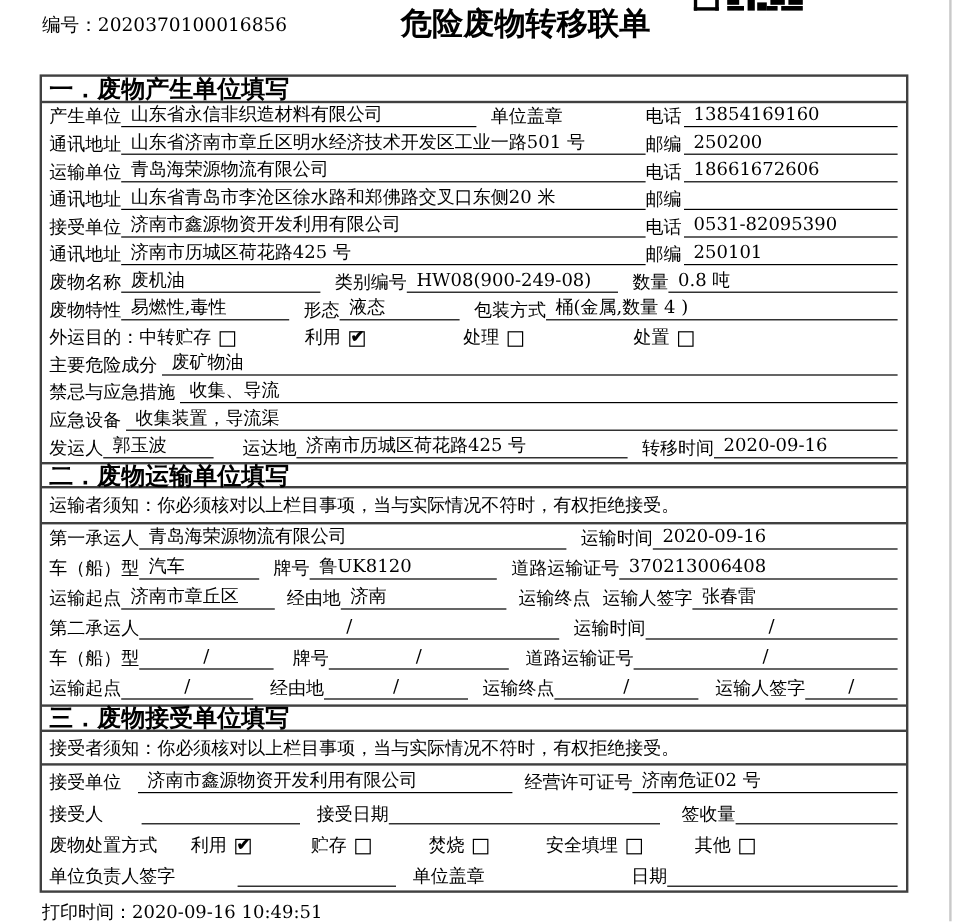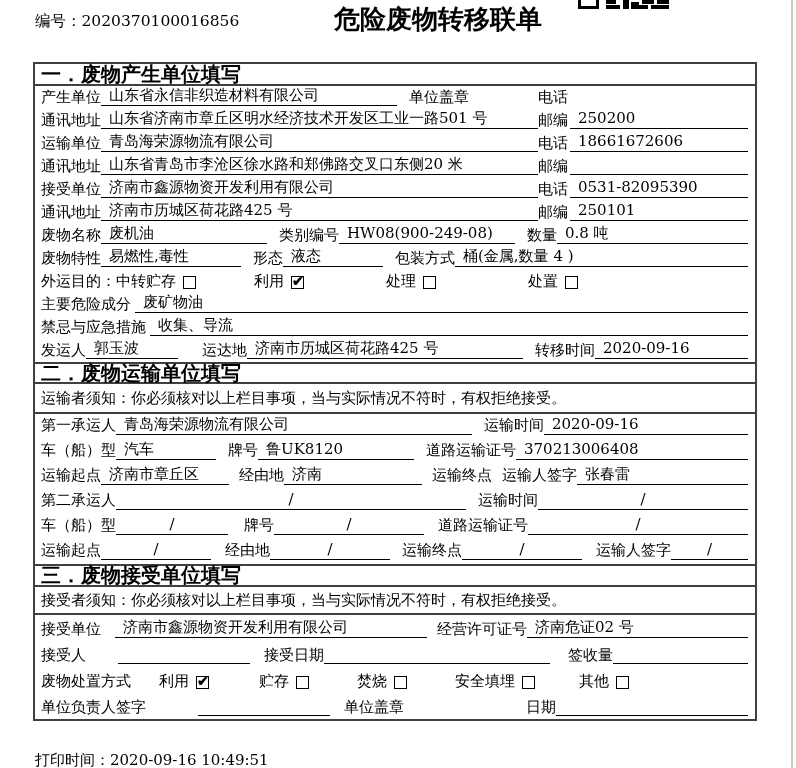--- a/index.html
+++ b/index.html
@@ -63,20 +63,21 @@
 <div class="tbl">
 
   <div class="sech h1">一．废物产生单位填写</div>
 
   <div class="row r1">
     <span class="l">产生单位</span>
     <span class="u" style="width:296px">山东省永信非织造材料有限公司</span>
     <span class="l" style="margin-left:12px">单位盖章</span>
     <span class="rg">
       <span class="l">电话</span>
+      <span class="u fill">13854169160</span>
     </span>
   </div>
 
   <div class="row r1">
     <span class="l">通讯地址</span>
     <span class="u" style="width:437px">山东省济南市章丘区明水经济技术开发区工业一路501 号</span>
     <span class="rg">
       <span class="l">邮编</span>
       <span class="u fill">250200</span>
     </span>
@@ -159,20 +160,24 @@
   <div class="row r1">
     <span class="l">主要危险成分</span>
     <span class="u fill" style="margin-left:4px">废矿物油</span>
   </div>
 
   <div class="row r1">
     <span class="l">禁忌与应急措施</span>
     <span class="u fill" style="margin-left:4px">收集、导流</span>
   </div>
 
+  <div class="row r1">
+    <span class="l">应急设备</span>
+    <span class="u fill" style="margin-left:4px">收集装置，导流渠</span>
+  </div>
 
   <div class="row r1">
     <span class="l">发运人</span>
     <span class="u" style="width:92px">郭玉波</span>
     <span class="l" style="margin-left:24px">运达地</span>
     <span class="u" style="width:276px">济南市历城区荷花路425 号</span>
     <span class="l" style="margin-left:12px">转移时间</span>
     <span class="u fill">2020-09-16</span>
   </div>
 

